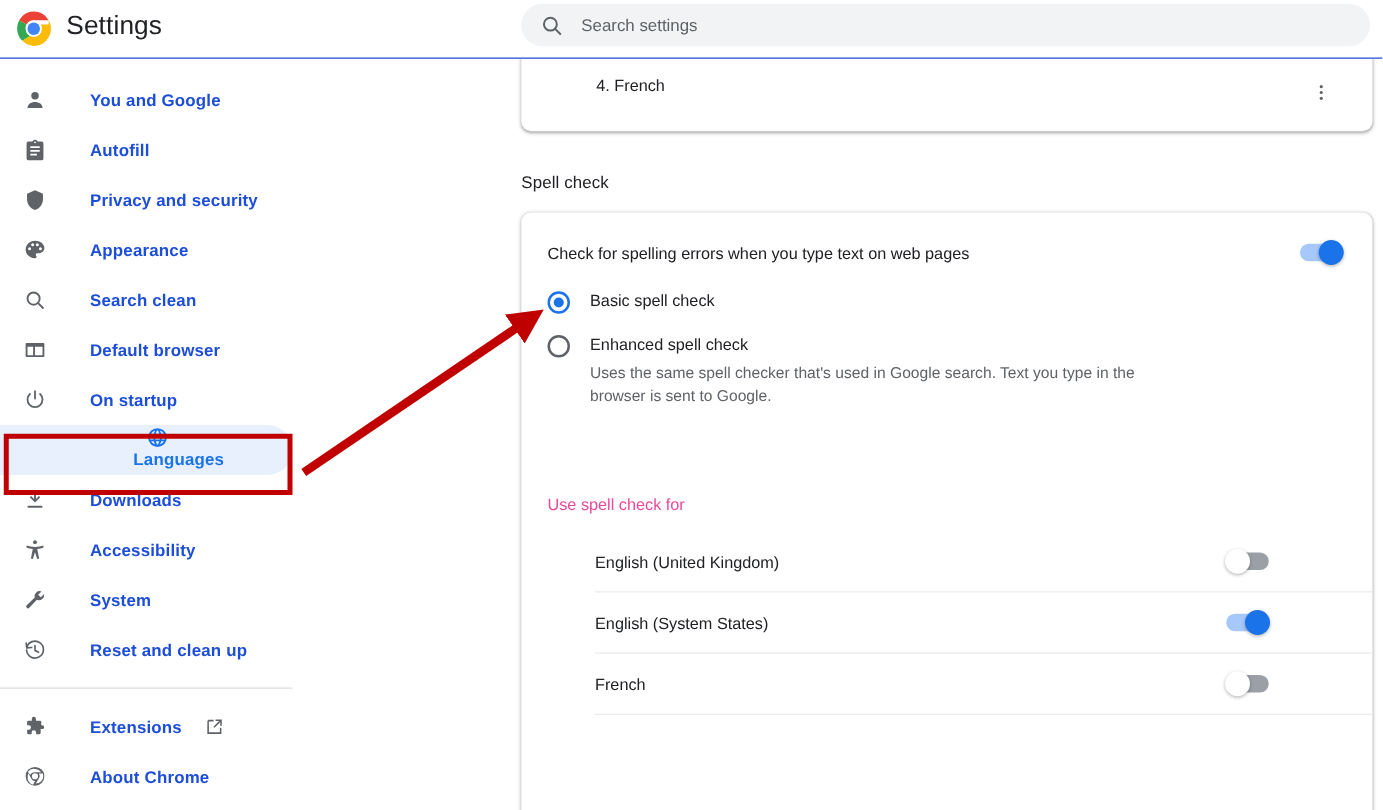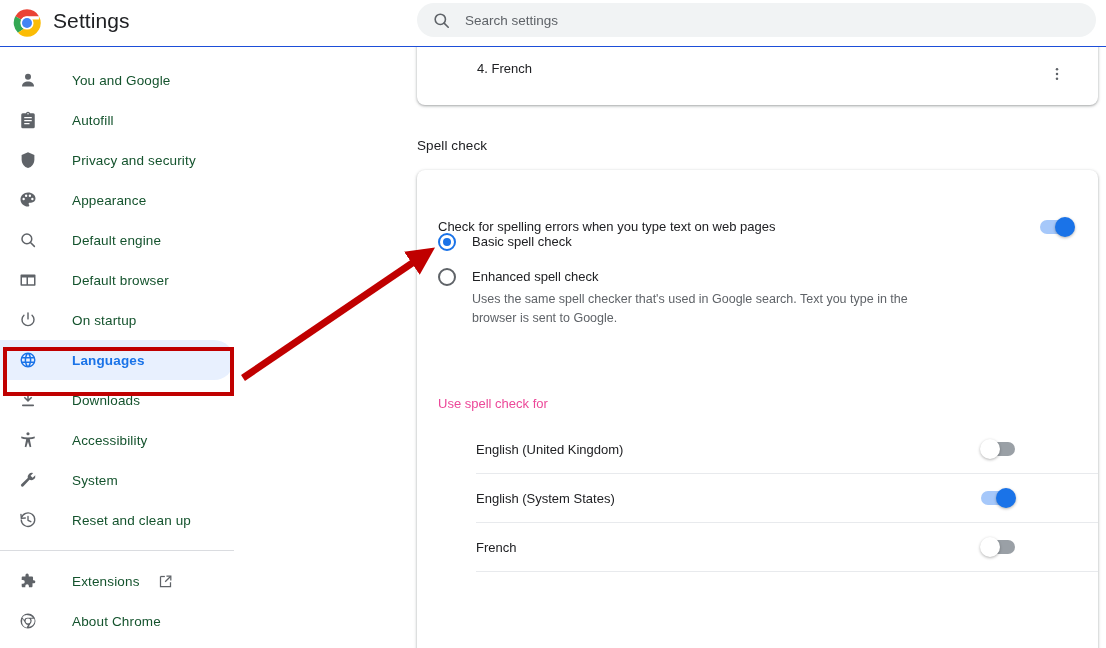--- a/index.html
+++ b/index.html
@@ -85,26 +85,28 @@
     color: #5f6368;
   }
   .nav-item .nav-icon {
     width: 20px; height: 20px;
     display: flex; align-items: center; justify-content: center;
     flex: 0 0 20px;
   }
   .nav-item .nav-label {
     margin-left: 34px;
     font-size: 13.5px;
-    color: #14532d;
+    color: #1d4ed8;
     white-space: nowrap;
     letter-spacing: .15px;
+    font-weight: bold;
   }
   .nav-item.selected {
     background: #e8f0fe;
+    flex-direction: column;
   }
   .nav-item.selected .nav-label { color: #1a73e8; font-weight: bold; }
   .nav-item.selected .nav-icon svg { fill: #1a73e8; }
   .nav-icon svg { fill: #5f6368; }
   .nav-icon svg.stroked { stroke: #5f6368; fill: none; }
 
   #nav-divider {
     height: 1px;
     background: #dadce0;
     margin: 10px 22px 10px 0;
@@ -172,21 +174,21 @@
   #card-spellcheck {
     top: 123px;
     height: 508px;
   }
   #row-check-spelling {
     position: absolute;
     top: 0; left: 0;
     width: 681px;
     height: 64px;
     display: flex;
-    align-items: flex-end;
+    align-items: center;
   }
   #check-spelling-label {
     margin-left: 21px;
     font-size: 13px;
     color: #202124;
   }
 
   
   .toggle {
     position: absolute;
@@ -384,21 +386,21 @@
     <span class="nav-label">Appearance</span>
   </div>
 
   <div class="nav-item">
     <span class="nav-icon">
       <svg class="stroked" width="18" height="18" viewBox="0 0 24 24" stroke-width="2">
           <circle cx="10.5" cy="10.5" r="6.5"></circle>
           <line x1="15.3" y1="15.3" x2="20.5" y2="20.5" stroke-linecap="round"></line>
         </svg>
     </span>
-    <span class="nav-label">Default engine</span>
+    <span class="nav-label">Search clean</span>
   </div>
 
   <div class="nav-item">
     <span class="nav-icon">
       <svg width="18" height="18" viewBox="0 0 24 24">
           <path d="M3 4.5h18a1 1 0 0 1 1 1v13a1 1 0 0 1-1 1H3a1 1 0 0 1-1-1v-13a1 1 0 0 1 1-1zm1 4v9h6v-9zm8 0v9h8v-9z"></path>
         </svg>
     </span>
     <span class="nav-label">Default browser</span>
   </div>

